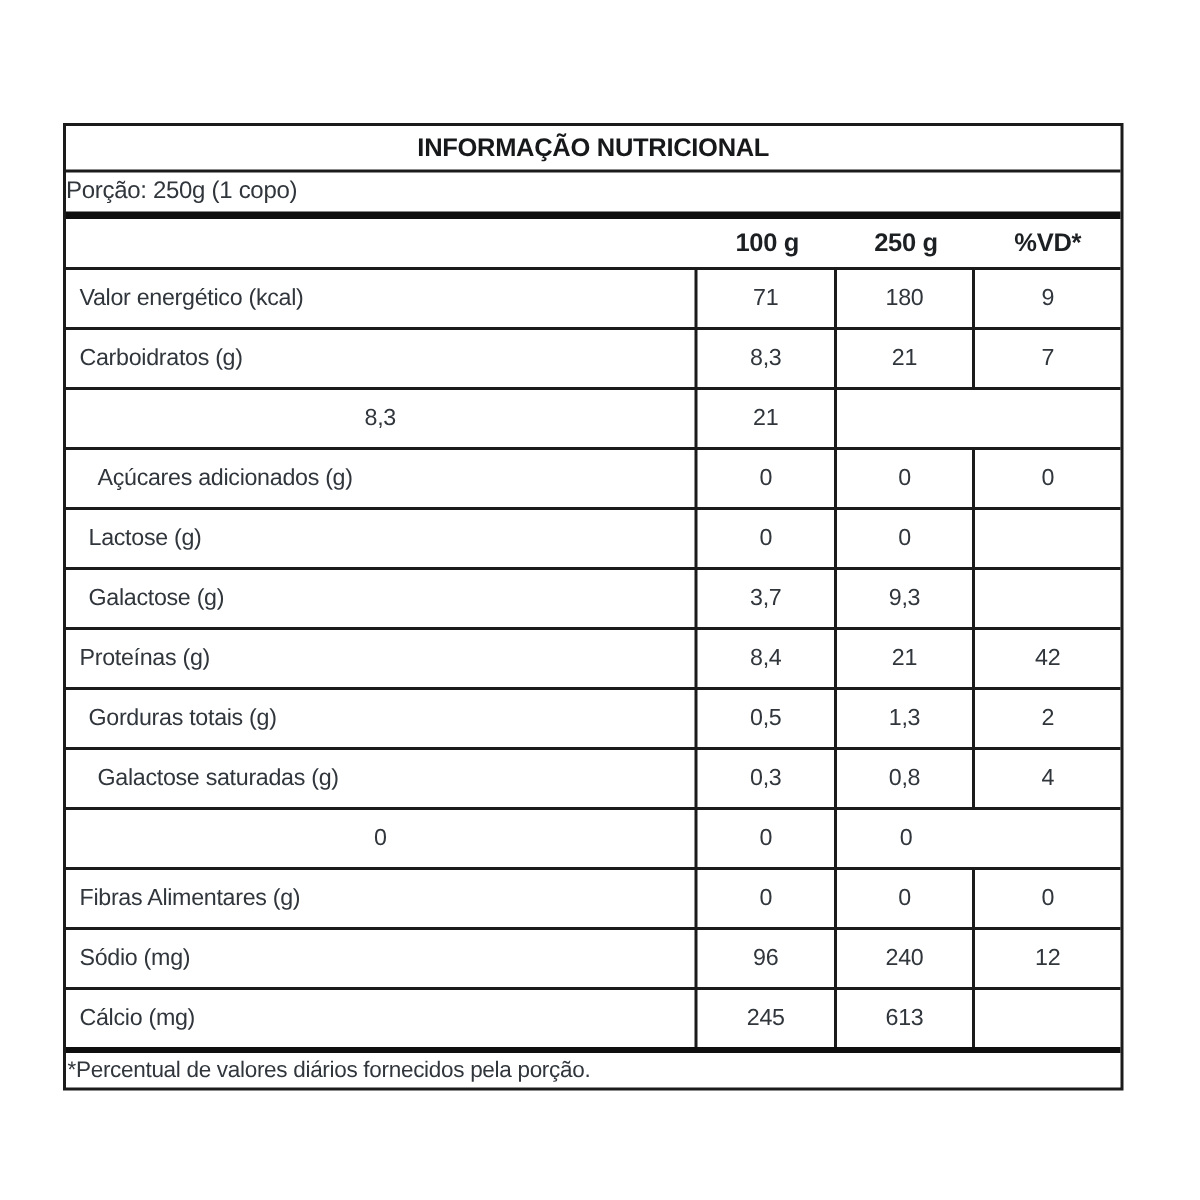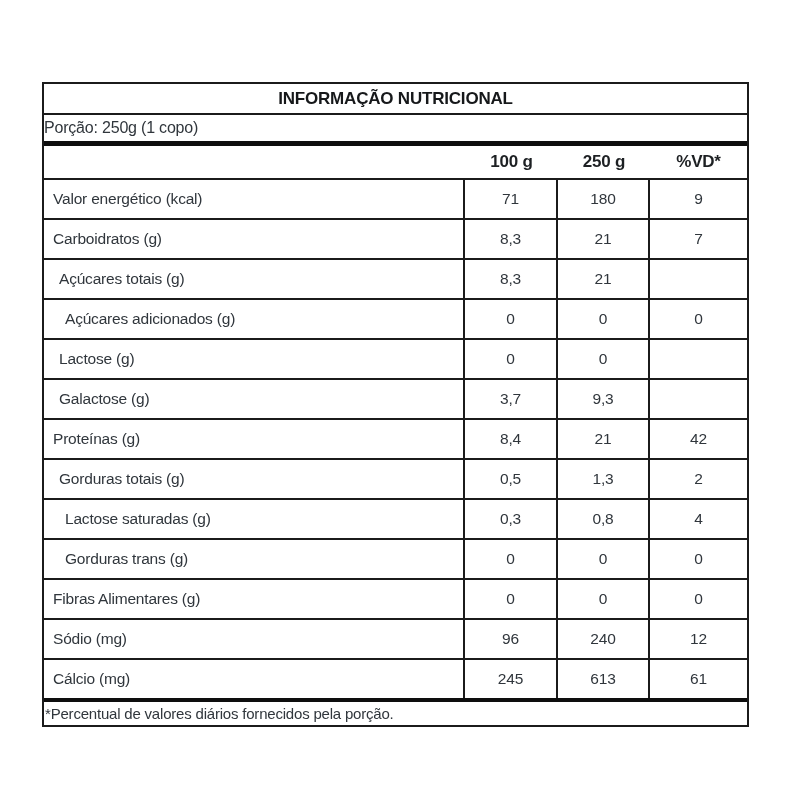--- a/index.html
+++ b/index.html
@@ -120,21 +120,20 @@
   </div>
 
   <div class="grid-row data-row">
     <div class="cell label-cell indent-0">Carboidratos (g)</div>
     <div class="cell num-cell">8,3</div>
     <div class="cell num-cell">21</div>
     <div class="cell num-cell last">7</div>
   </div>
 
   <div class="grid-row data-row">
-    <div class="cell label-cell indent-1">Açúcares totais (g)</div>
     <div class="cell num-cell">8,3</div>
     <div class="cell num-cell">21</div>
     <div class="cell num-cell last"></div>
   </div>
 
   <div class="grid-row data-row">
     <div class="cell label-cell indent-2">Açúcares adicionados (g)</div>
     <div class="cell num-cell">0</div>
     <div class="cell num-cell">0</div>
     <div class="cell num-cell last">0</div>
@@ -162,28 +161,27 @@
   </div>
 
   <div class="grid-row data-row">
     <div class="cell label-cell indent-1">Gorduras totais (g)</div>
     <div class="cell num-cell">0,5</div>
     <div class="cell num-cell">1,3</div>
     <div class="cell num-cell last">2</div>
   </div>
 
   <div class="grid-row data-row">
-    <div class="cell label-cell indent-2">Lactose saturadas (g)</div>
+    <div class="cell label-cell indent-2">Galactose saturadas (g)</div>
     <div class="cell num-cell">0,3</div>
     <div class="cell num-cell">0,8</div>
     <div class="cell num-cell last">4</div>
   </div>
 
   <div class="grid-row data-row">
-    <div class="cell label-cell indent-2">Gorduras trans (g)</div>
     <div class="cell num-cell">0</div>
     <div class="cell num-cell">0</div>
     <div class="cell num-cell last">0</div>
   </div>
 
   <div class="grid-row data-row">
     <div class="cell label-cell indent-0">Fibras Alimentares (g)</div>
     <div class="cell num-cell">0</div>
     <div class="cell num-cell">0</div>
     <div class="cell num-cell last">0</div>
@@ -193,19 +191,18 @@
     <div class="cell label-cell indent-0">Sódio (mg)</div>
     <div class="cell num-cell">96</div>
     <div class="cell num-cell">240</div>
     <div class="cell num-cell last">12</div>
   </div>
 
   <div class="grid-row data-row">
     <div class="cell label-cell indent-0">Cálcio (mg)</div>
     <div class="cell num-cell">245</div>
     <div class="cell num-cell">613</div>
-    <div class="cell num-cell last">61</div>
   </div>
 </div>
 
     <div class="footnote-row">*Percentual de valores diários fornecidos pela porção.</div>
   </div>
 </div>
 
 </body></html>

